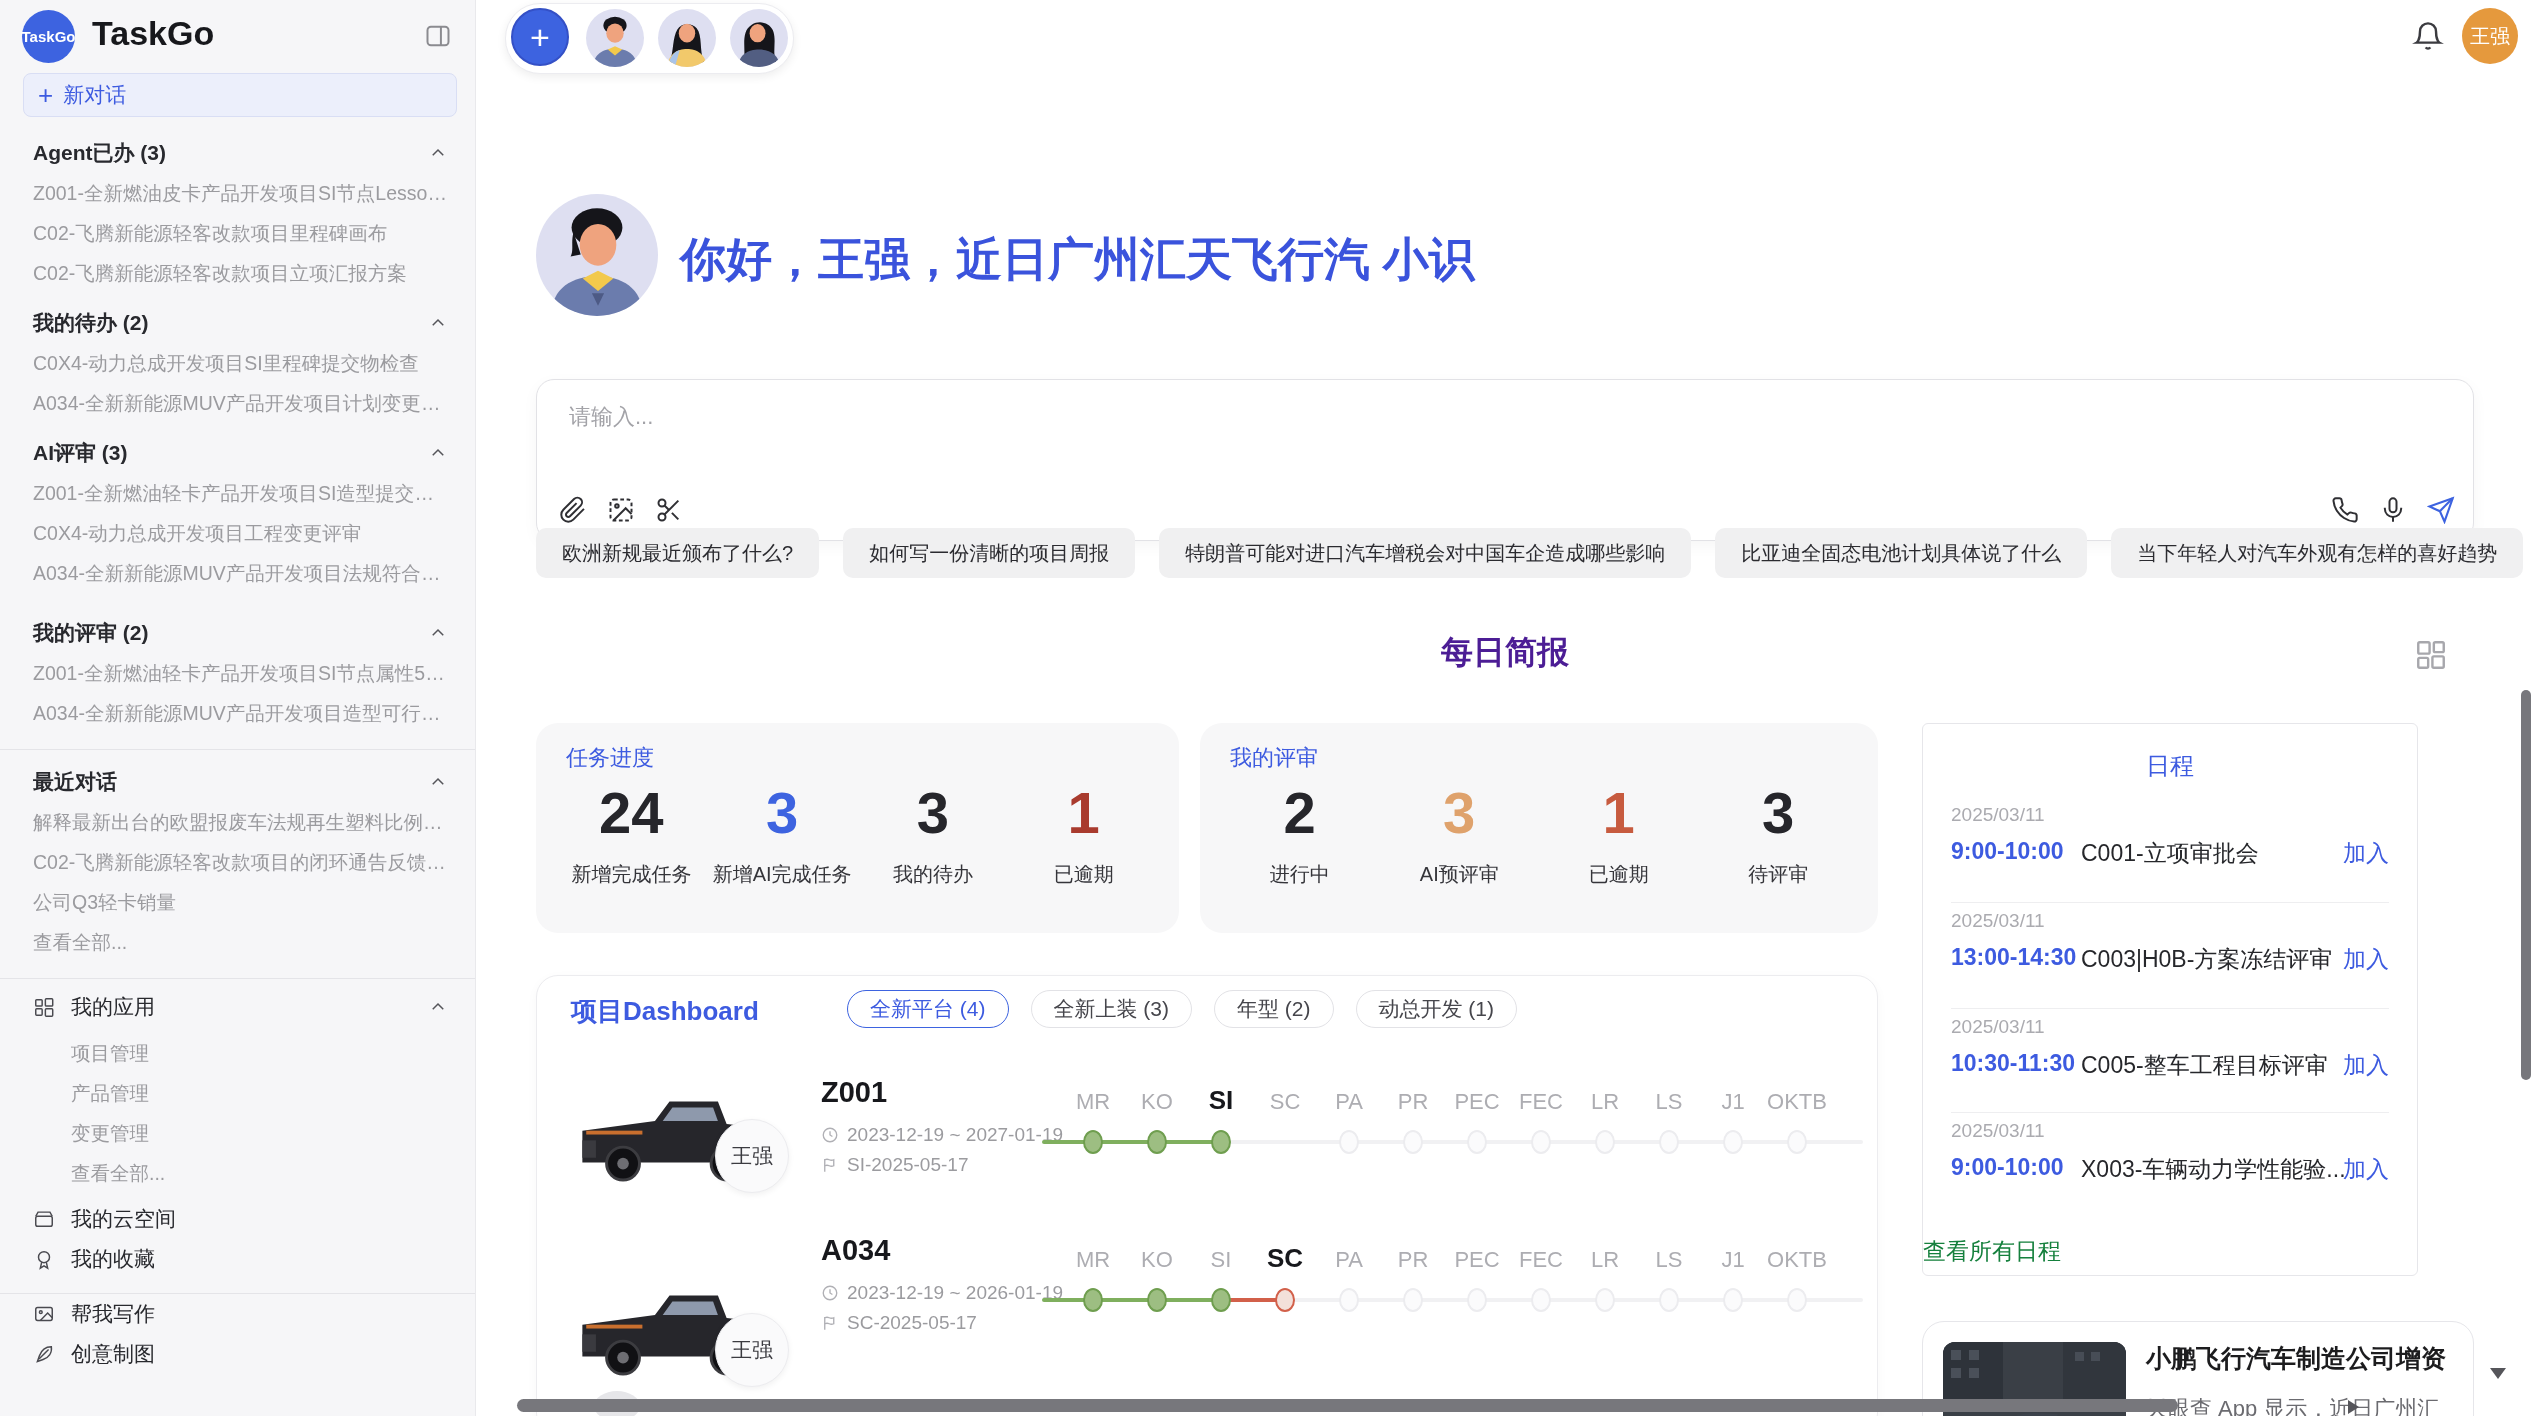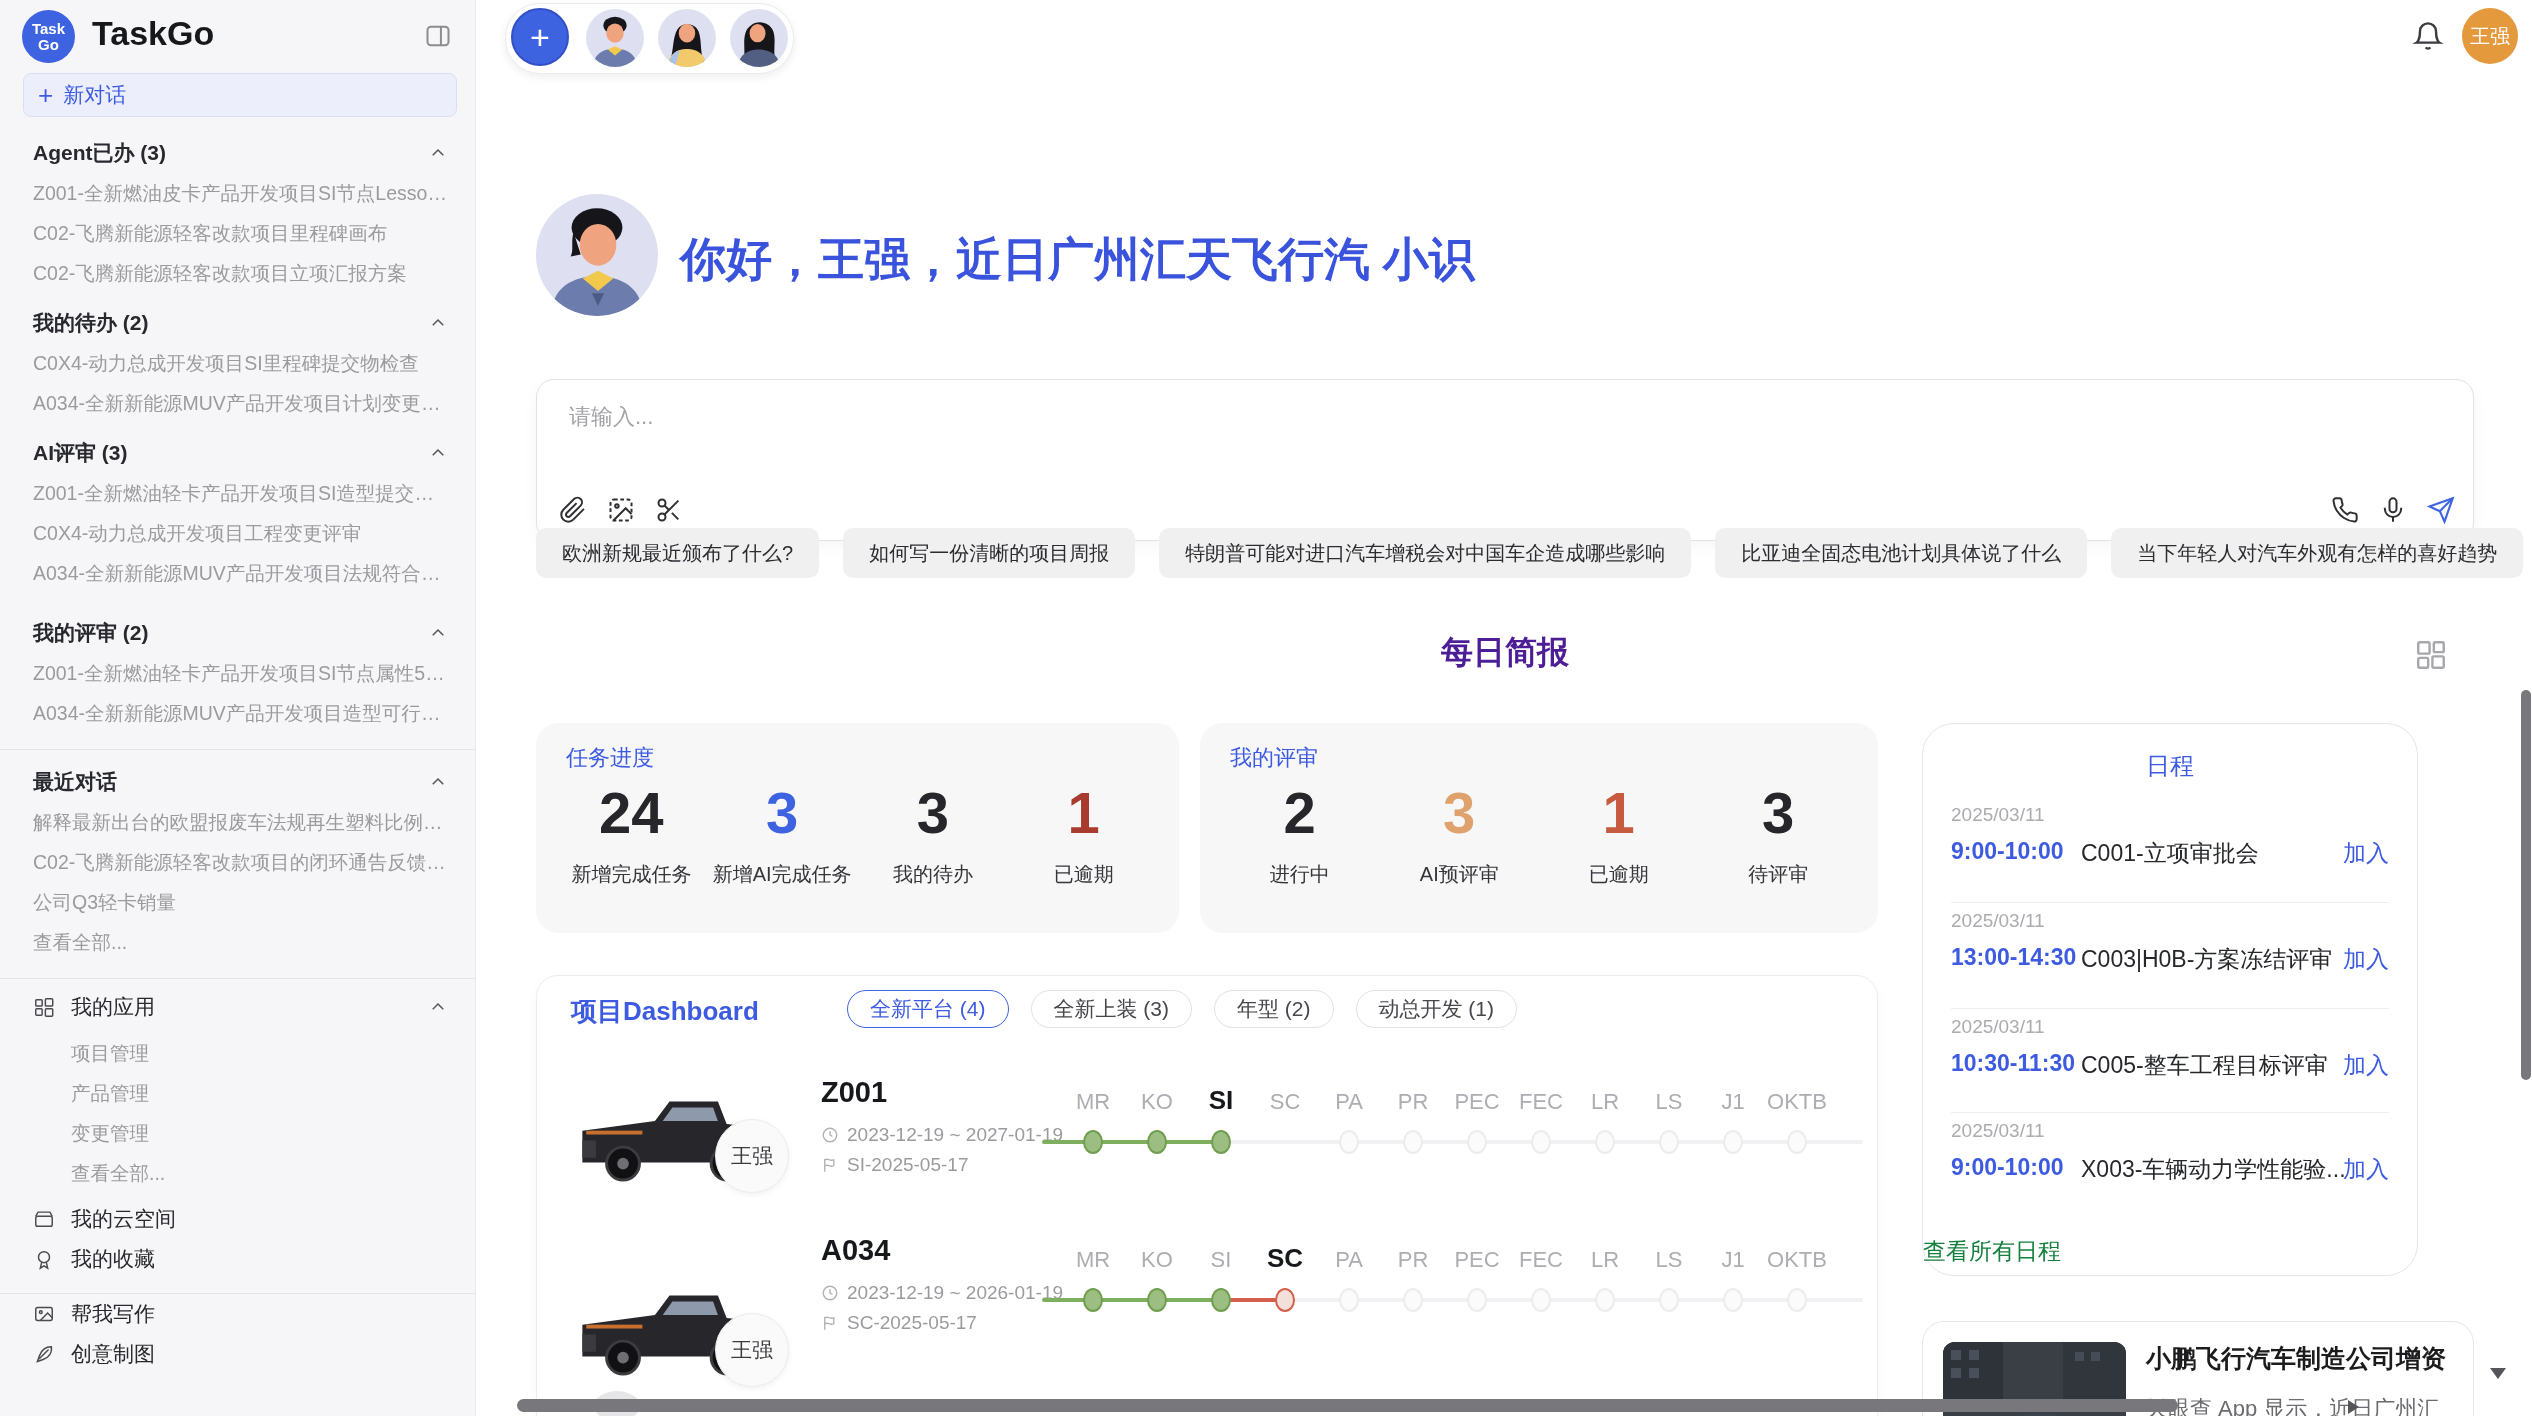--- a/index.html
+++ b/index.html
@@ -5,21 +5,21 @@
   html,body{margin:0;padding:0;background:#fff;}
   .stage{position:relative;width:2532px;height:1416px;overflow:hidden;background:#fff;
          font-family:"Liberation Sans","DejaVu Sans",sans-serif;color:#1b1c20;}
   svg{display:block;}
 
   
   .sidebar{position:absolute;left:0;top:0;width:476px;height:1416px;background:#f6f6f8;
            border-right:1px solid #e9e9ec;box-sizing:border-box;overflow:hidden;}
   .sb-head{position:relative;height:63px;padding:10px 16px 0;}
   .logo{position:absolute;left:22px;top:10px;width:53px;height:53px;border-radius:50%;
-        background:#3d63e0;color:#fff;display:flex;flex-direction:column;align-items:center;
+        background:#3d63e0;color:#fff;display:flex;flex-direction:row;align-items:center;
         justify-content:center;font-size:15px;line-height:1.05;font-weight:600;}
   .app-title{position:absolute;left:92px;top:14px;font-size:34px;font-weight:700;color:#17181c;}
   .collapse{position:absolute;left:424px;top:22px;width:28px;height:28px;cursor:pointer;}
   .newchat{position:absolute;left:23px;top:73px;width:434px;height:44px;box-sizing:border-box;
            background:#eceffb;border:1px solid #d9def4;border-radius:8px;display:flex;
            align-items:center;gap:10px;padding:0 14px;color:#3d5be0;font-size:21px;cursor:pointer;}
   .newchat .plus{font-size:26px;line-height:1;font-weight:400;}
   .sb-list{position:absolute;left:0;top:117px;right:0;bottom:0;padding:0 0 6px;}
   .sec{margin-top:10px;}
   .sec.first{margin-top:16px;}
@@ -94,21 +94,21 @@
   .ms-lab{position:absolute;width:80px;text-align:center;font-size:22px;color:#adadb2;}
   .ms-lab.cur{font-size:26px;font-weight:700;color:#17181c;}
   .ms-line{position:absolute;height:4px;border-radius:2px;}
   .dot{position:absolute;width:20px;height:24px;border-radius:50%;box-sizing:border-box;background:#fbfbfc;border:2px solid #ececef;}
   .dot.g{background:#9dbe82;border-color:#6f9e4f;}
   .dot.r{background:#f3e0da;border-color:#d2604a;}
   .hint-arc{position:absolute;left:57px;top:415px;width:46px;height:30px;border-radius:50%;background:#e6e6e9;}
 
   
   .sched{position:absolute;left:1922px;top:723px;width:496px;height:553px;box-sizing:border-box;
-         background:#fff;border:1.5px solid #e6e6ea;border-radius:32px;}
+         background:#fff;border:1.5px solid #e6e6ea;border-radius:6px;}
   .sched-title{position:absolute;left:0;right:0;top:26px;text-align:center;font-size:24px;color:#3d5be0;}
   .ev{position:absolute;left:28px;right:28px;}
   .ev .d{font-size:19px;color:#ababb0;}
   .ev .row{position:relative;margin-top:12px;height:30px;}
   .ev .t{position:absolute;left:0;font-size:23px;font-weight:600;color:#3d5be0;}
   .ev .n{position:absolute;left:130px;font-size:23px;color:#26272b;white-space:nowrap;}
   .ev .j{position:absolute;right:0;font-size:23px;color:#3d5be0;cursor:pointer;}
   .ev-div{position:absolute;left:28px;right:28px;height:1px;background:#eeeef0;}
   .sched-all{position:absolute;left:0;right:0;top:512px;text-align:left;font-size:23px;color:#15803d;cursor:pointer;}
 

